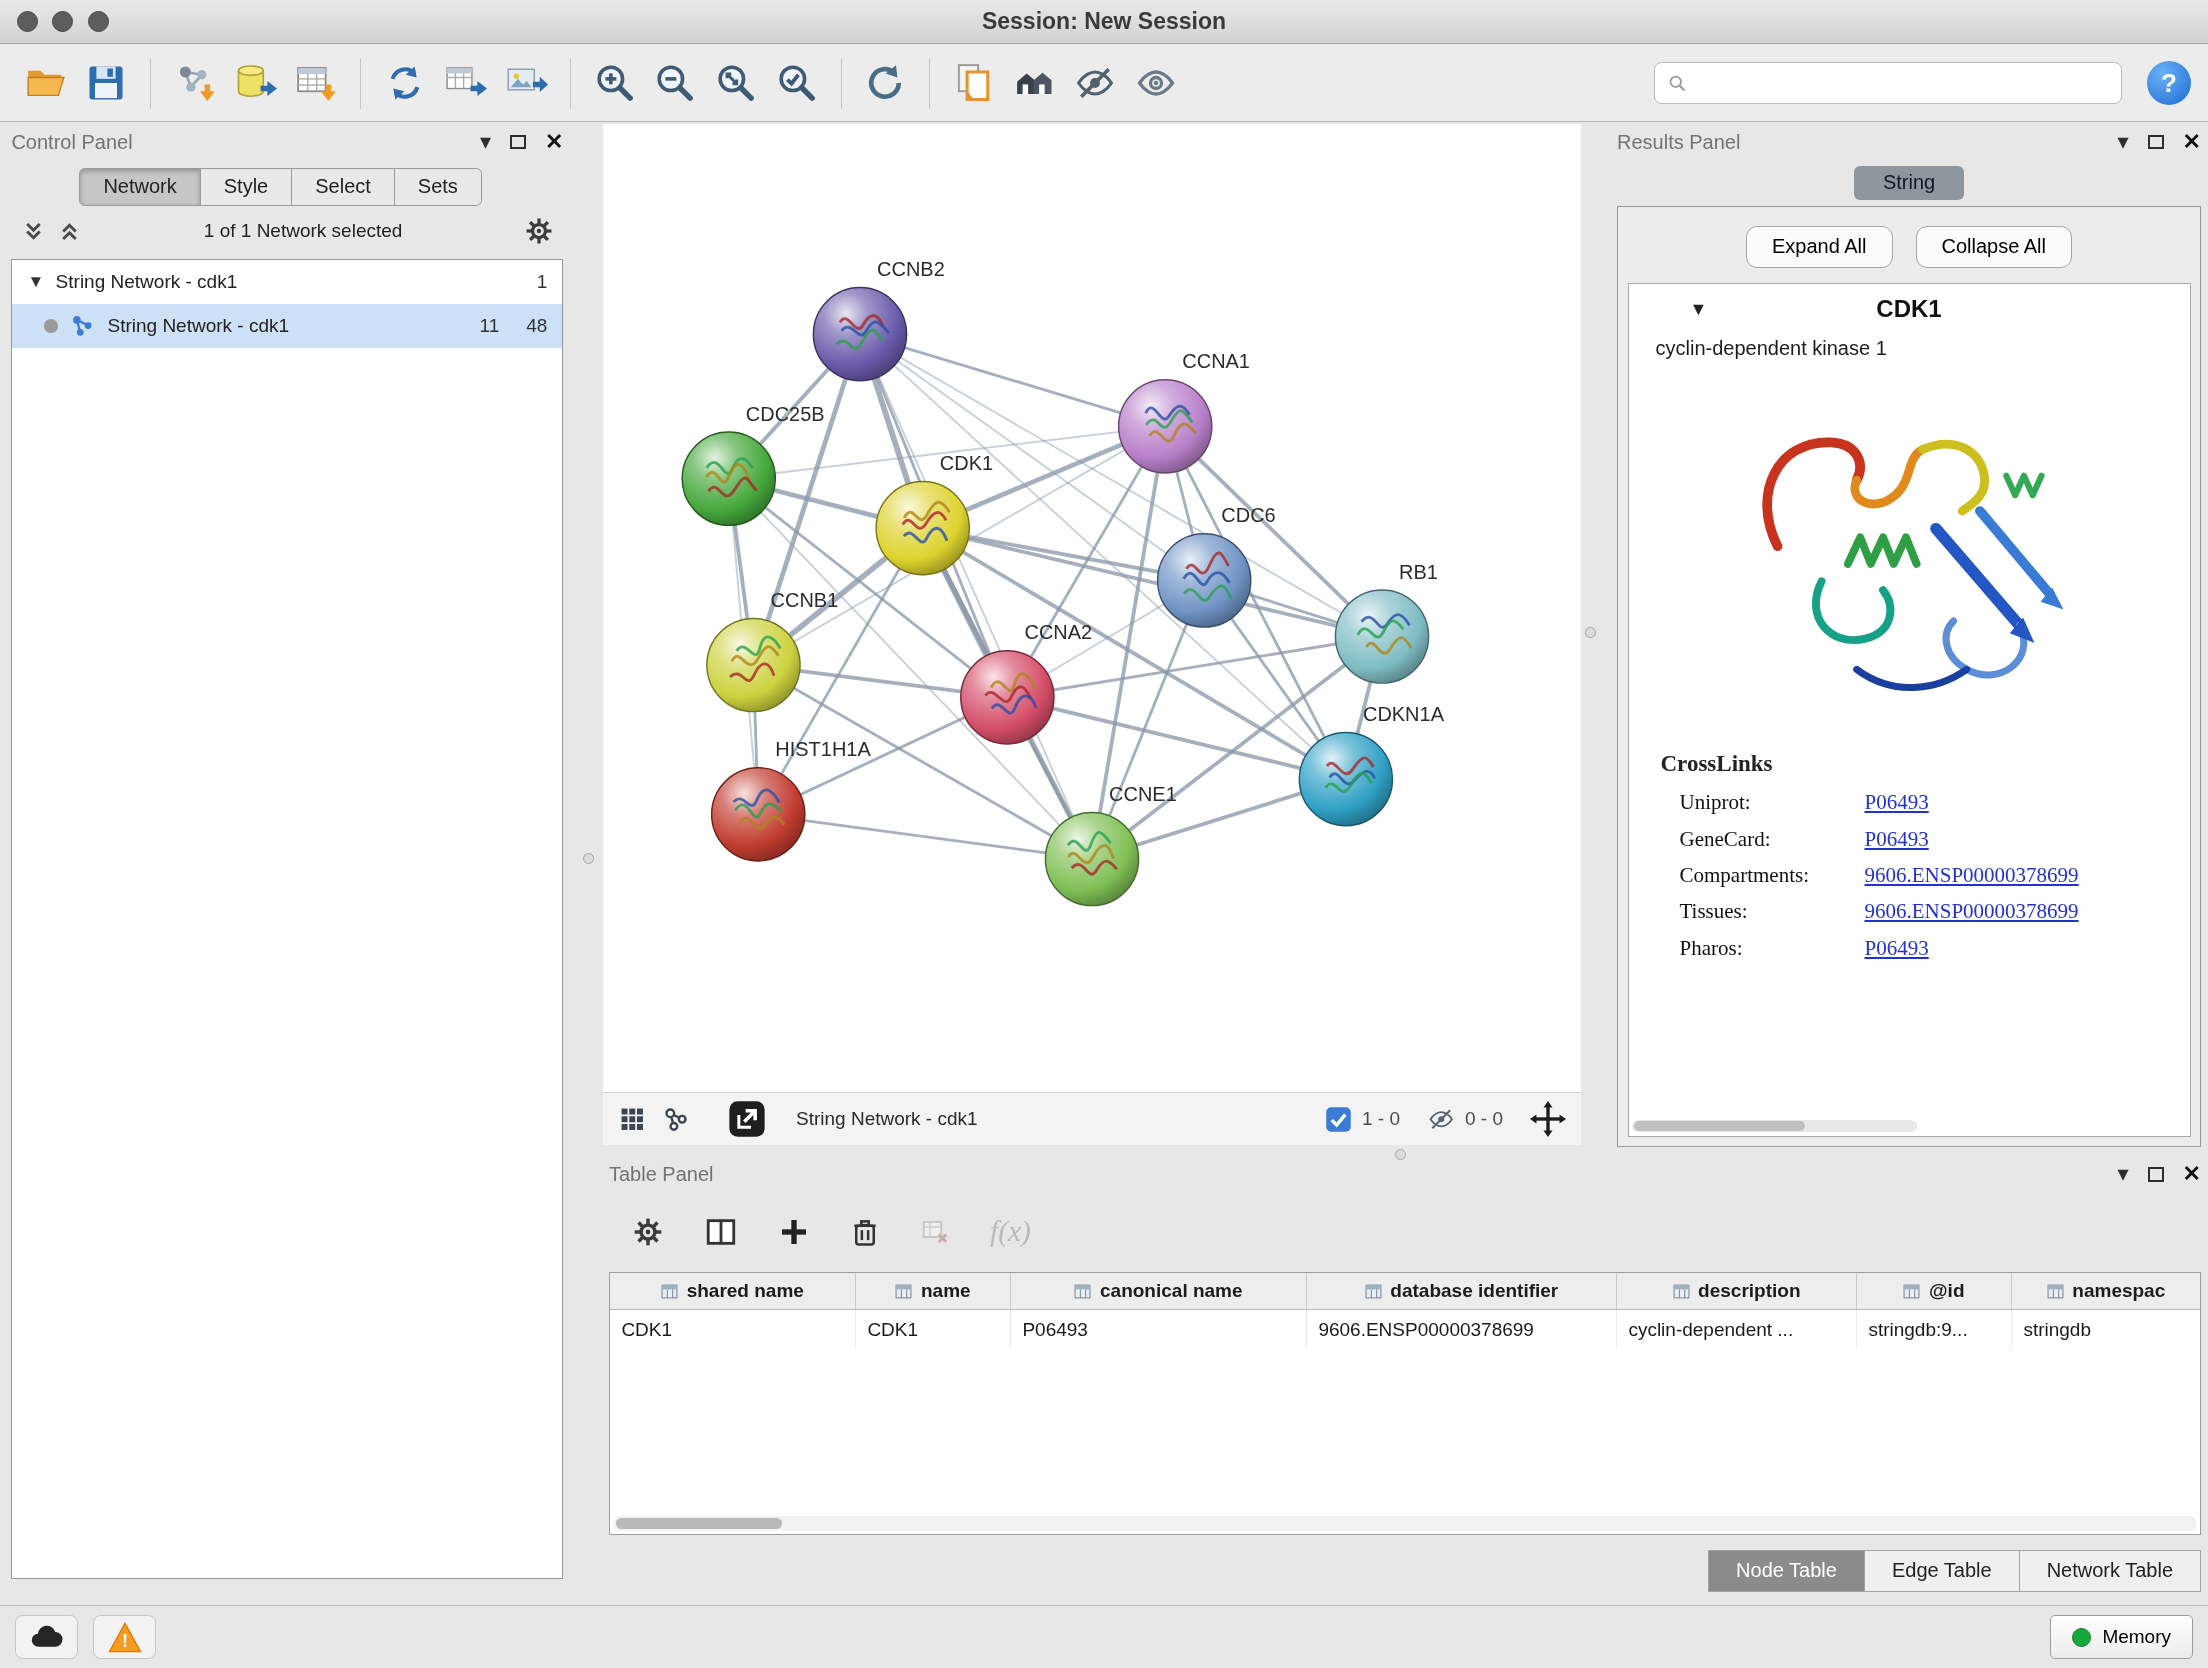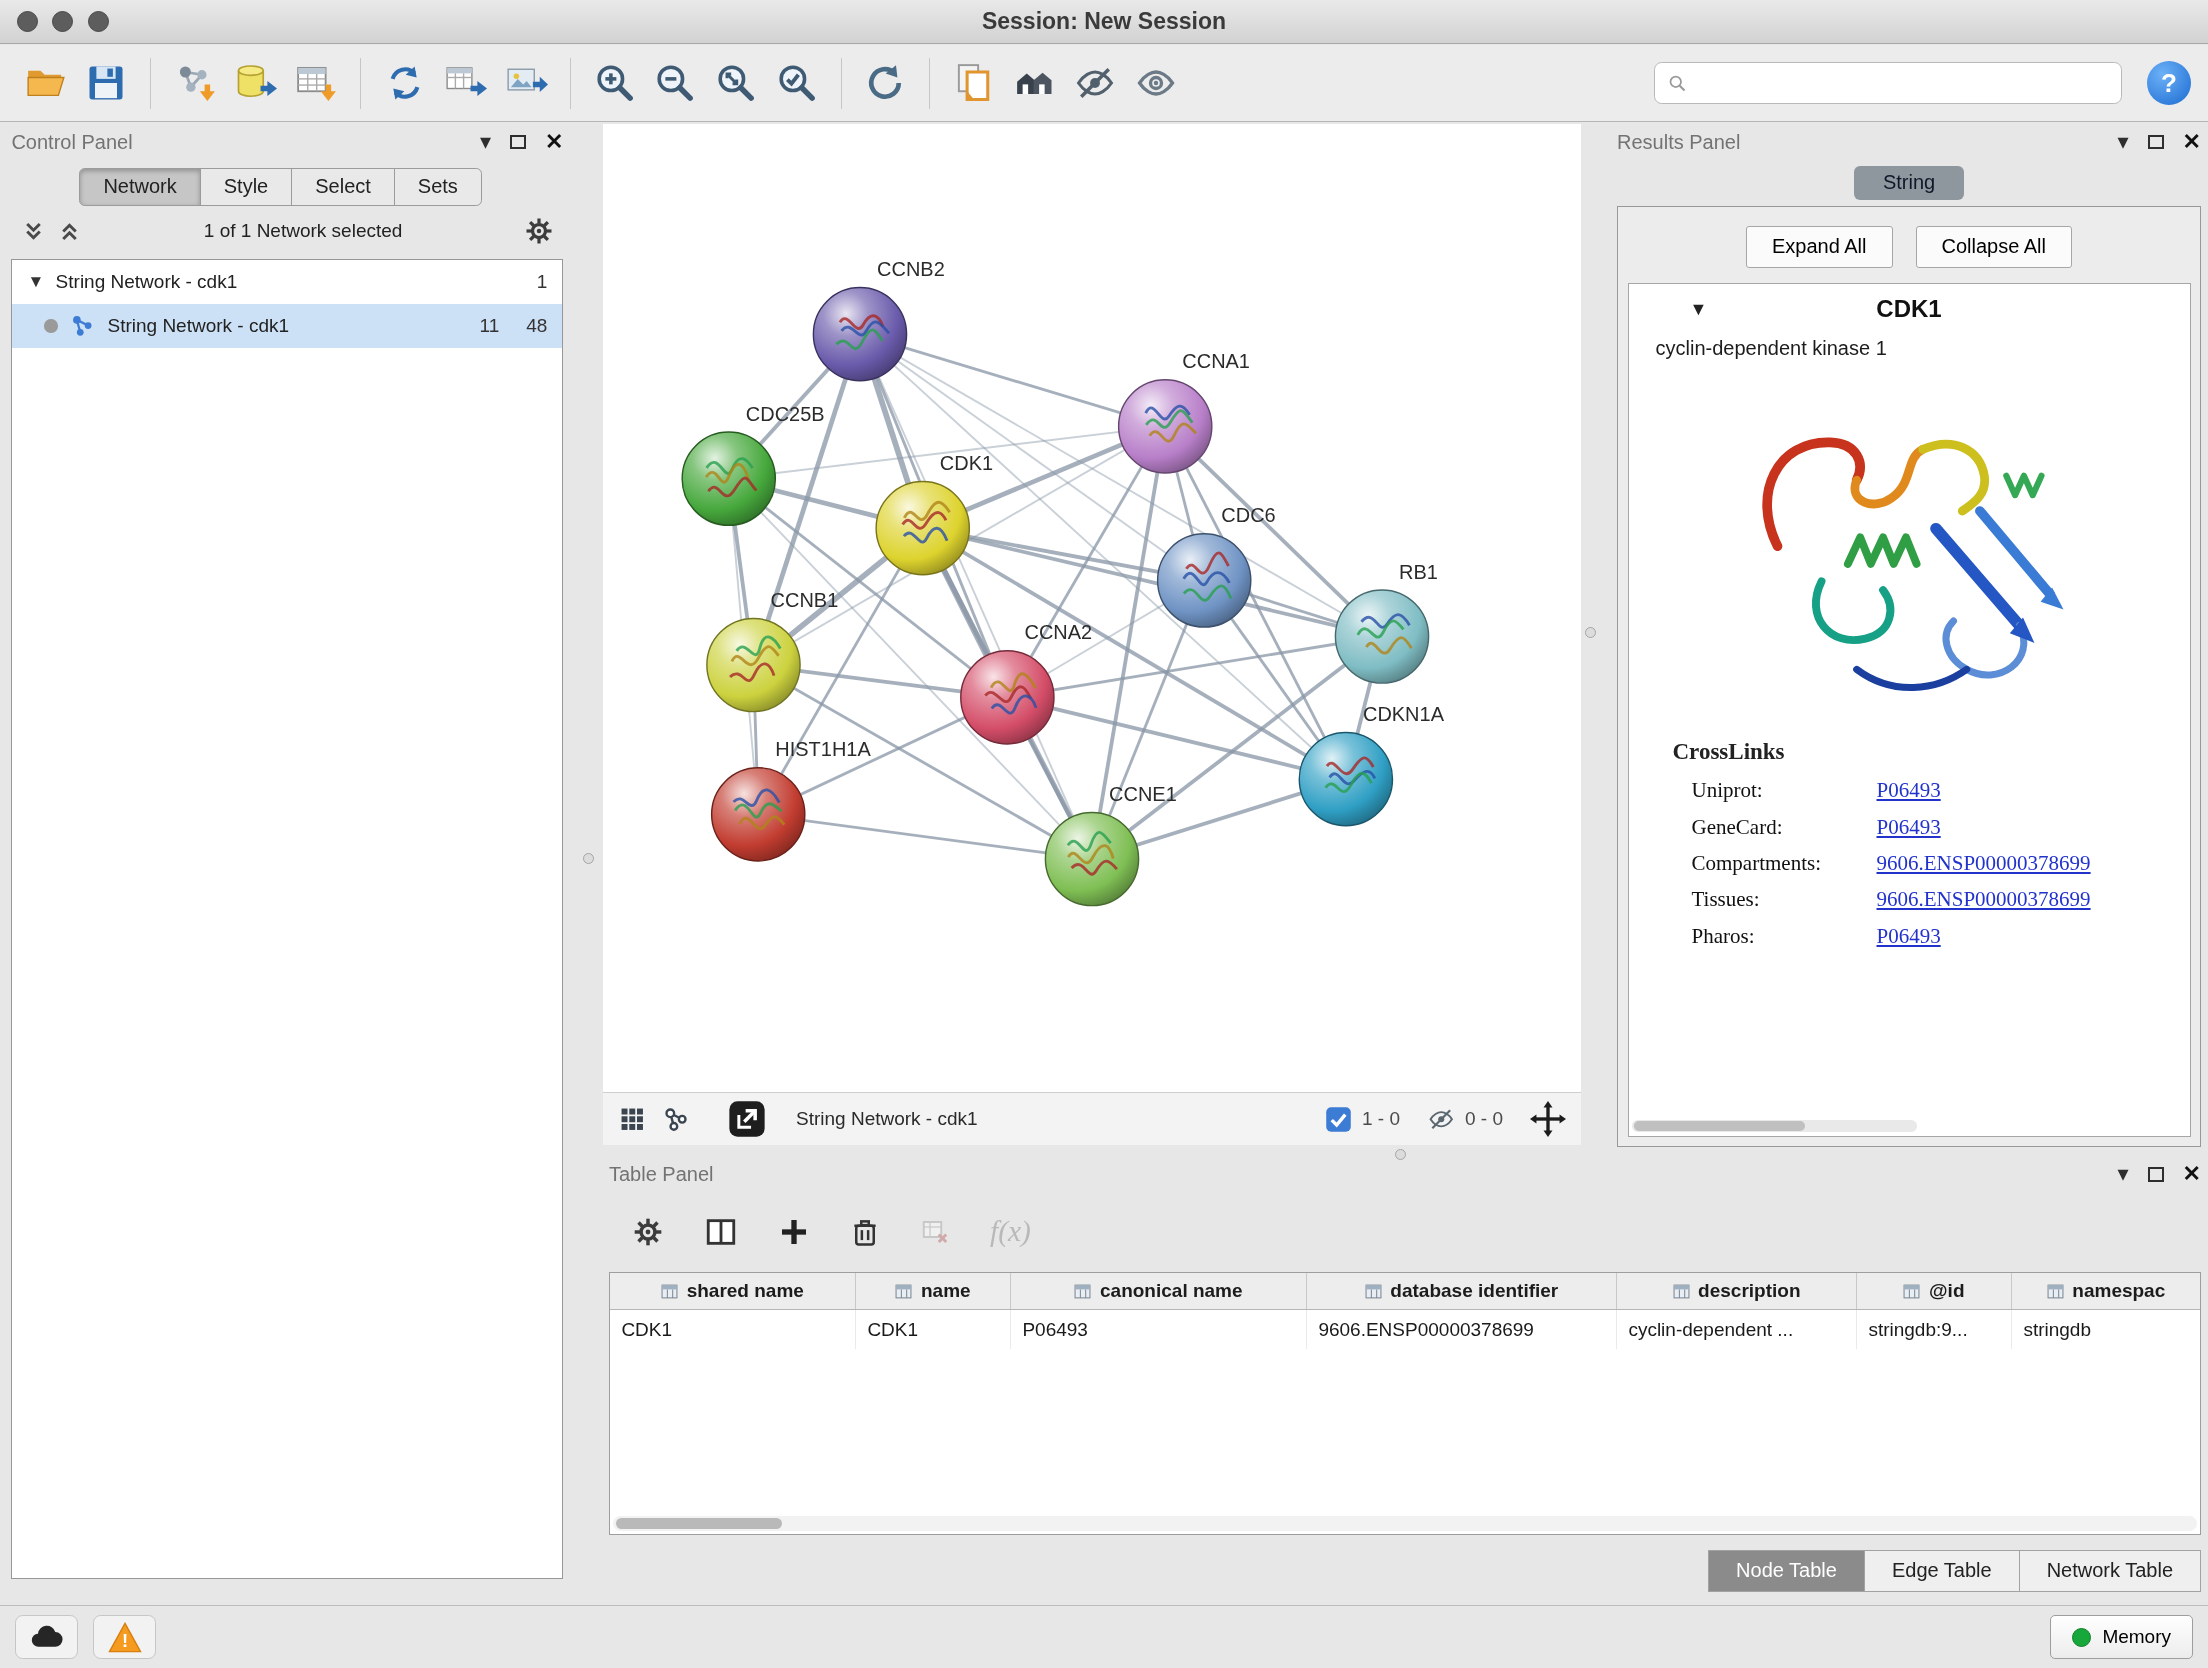--- a/index.html
+++ b/index.html
@@ -54,28 +54,28 @@
   .f-grp{display:flex;align-items:center;gap:9.5px;font-size:19px;color:#4a4a4a}
   .f-right{margin-left:auto;display:flex;align-items:center;gap:27px}
 
   .grip{position:absolute;width:11.4px;height:11.4px;border-radius:50%;background:#dcdcdc;border:1px solid #a5a5a5}
 
   
   #results-panel{position:absolute;left:1617px;top:124px;width:584px;height:1023px;display:flex;flex-direction:column}
   #rp-tab{align-self:center;margin-top:5.7px;background:#8f979e;color:#0f172a;font-size:20px;padding:5.7px 28.5px;border-radius:6px;cursor:pointer}
   #rp-box{margin-top:5.7px;flex:1;border:1px solid #989898;background:#ececec;padding:9.5px;display:flex;flex-direction:column}
   #rp-buttons{display:flex;justify-content:center;gap:23px;margin:9.5px 0 15px}
-  .rp-btn{background:#fbfbfb;border:1px solid #a6a6a6;border-radius:3px;font-size:20px;padding:8.6px 25px;cursor:pointer;font-family:inherit}
+  .rp-btn{background:#fbfbfb;border:1px solid #a6a6a6;border-radius:11px;font-size:20px;padding:8.6px 25px;cursor:pointer;font-family:inherit}
   #rp-inner{flex:1;border:1px solid #a6a6a6;background:#fff;overflow:hidden;position:relative}
   #rp-sec-header{position:relative;height:51px;display:flex;align-items:center;justify-content:center}
   #rp-sec-header .caret{position:absolute;left:61px;font-size:18px;color:#222;cursor:pointer}
   #rp-sec-header .pname{font-size:24px;font-weight:bold;color:#111}
   #rp-desc{font-size:20px;color:#1c1c1c;padding-left:27px;margin-top:1.9px}
   #protein-img{display:block;margin:19px auto 5.7px}
-  #crosslinks{font-family:"Liberation Serif",serif;padding-left:44px;margin-top:8px}
+  #crosslinks{font-family:"Liberation Serif",serif;padding-left:32px;margin-top:20px}
   #crosslinks .cl-title{font-size:23px;font-weight:bold;margin-bottom:13.3px}
   .cl-row{display:flex;font-size:21px;margin:11.4px 0;padding-left:19px}
   .cl-label{width:185px;color:#111}
   .cl-link{color:#2233cc;text-decoration:underline;cursor:pointer}
   #rp-hscroll{position:absolute;left:3.8px;bottom:3.8px;height:11.4px;width:285px;background:#e9e9e9;border-radius:5.7px}
   #rp-hscroll .thumb{position:absolute;left:1.9px;top:1px;height:9.5px;width:171px;background:#c0c0c0;border-radius:4.8px}
 
   
   #table-panel{position:absolute;left:609px;top:1158px;width:1592px;height:434px;display:flex;flex-direction:column}
   #tp-toolbar{display:flex;align-items:center;gap:40px;height:89px;padding-left:23px}

